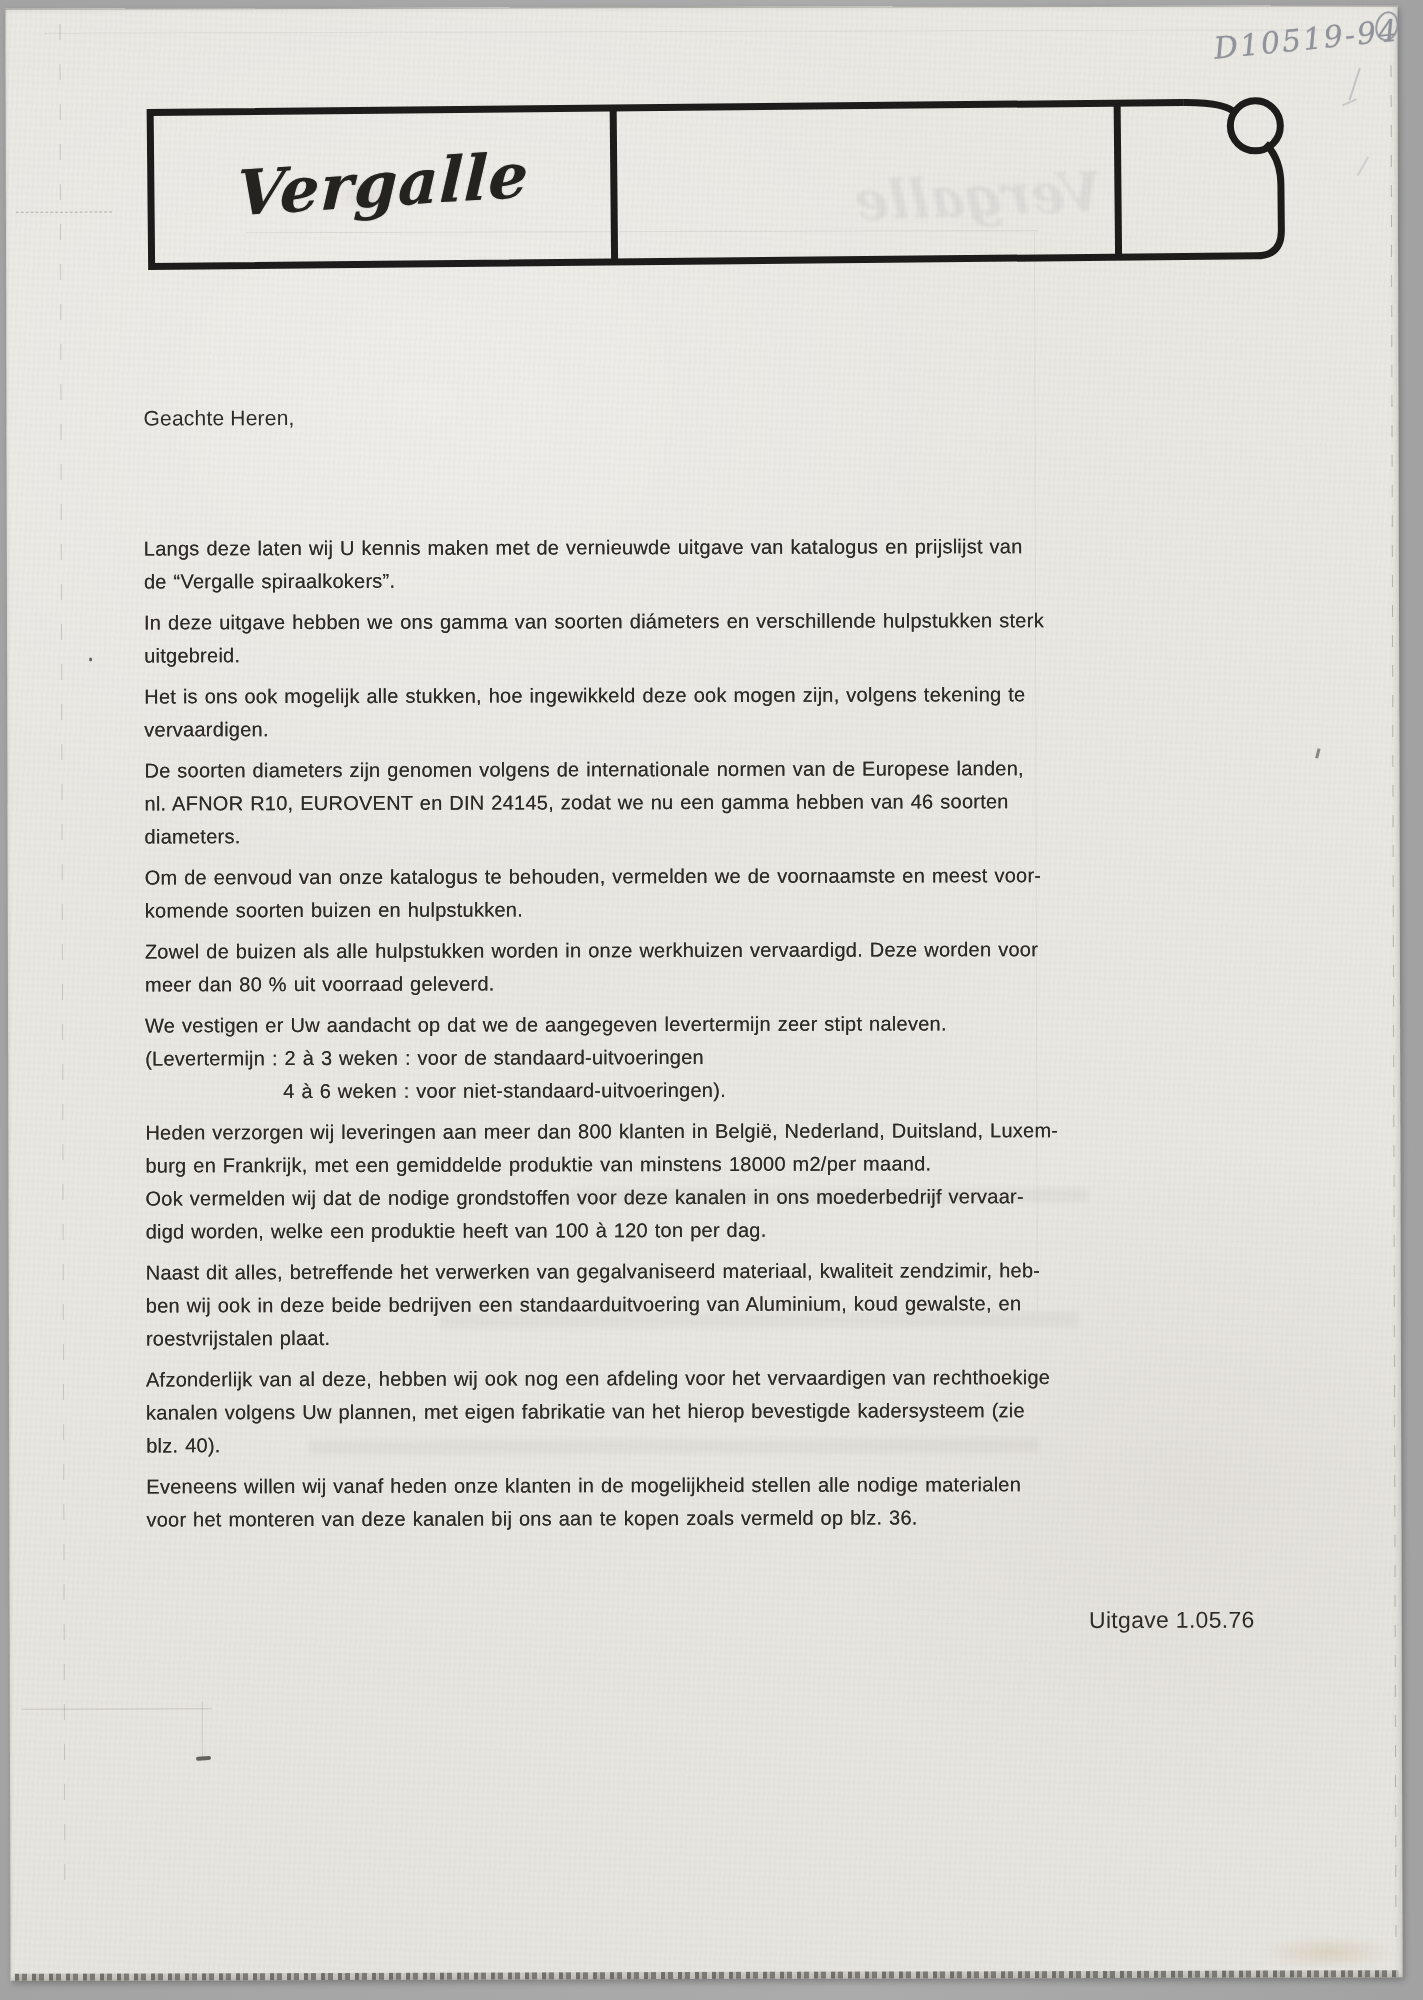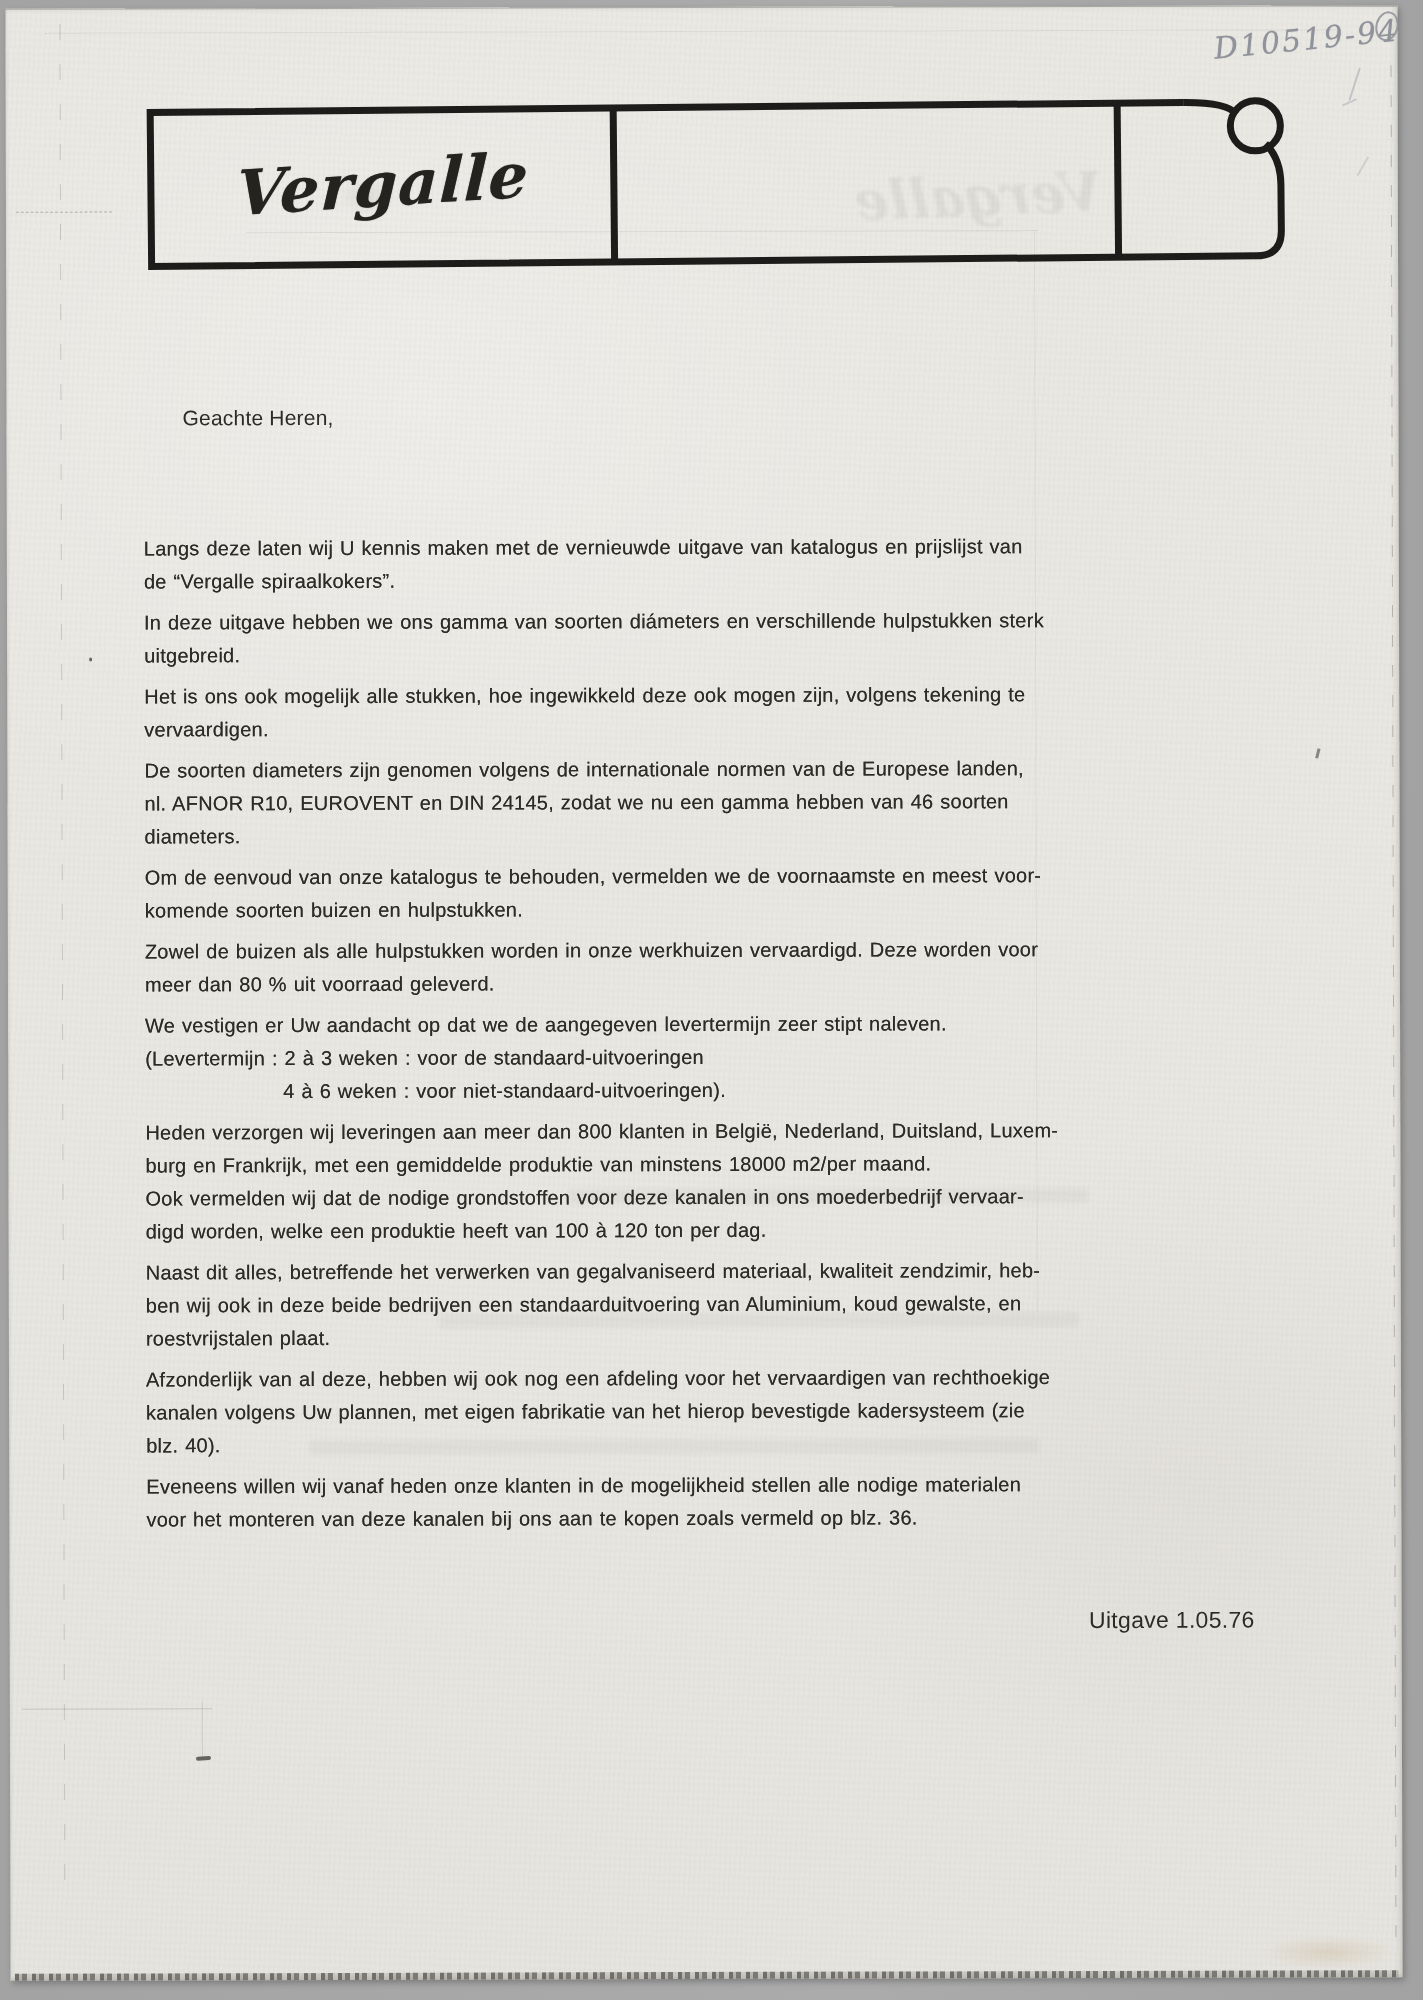--- a/index.html
+++ b/index.html
@@ -26,21 +26,21 @@
      transform:scaleX(-1) rotate(2deg);filter:blur(1.5px);}
   
   .pencil-code{position:absolute;left:1208px;top:16px;width:190px;font-family:"DejaVu Serif",serif;font-style:italic;
      font-size:30px;letter-spacing:2px;color:#90939b;transform:rotate(-5.5deg);text-shadow:0 0 1px rgba(140,143,150,.6);}
   .pencil-oval{position:absolute;left:1370px;top:6px;width:19px;height:26px;border:2.5px solid #8e9198;border-radius:50%;
      transform:rotate(14deg);opacity:.85;}
   .pencil-scratch1{position:absolute;left:1348px;top:62px;width:2px;height:34px;background:#a3a6ad;opacity:.55;transform:rotate(18deg);border-radius:2px;}
   .pencil-scratch2{position:absolute;left:1336px;top:96px;width:16px;height:2px;background:#a8abb2;opacity:.5;transform:rotate(-24deg);border-radius:2px;}
   .pencil-scratch3{position:absolute;left:1356px;top:150px;width:2px;height:22px;background:#aaadb4;opacity:.4;transform:rotate(30deg);}
   
-  .salutation{position:absolute;left:137px;top:398px;font-size:21px;letter-spacing:.2px;margin-left:39px;}
+  .salutation{position:absolute;left:137px;top:398px;font-size:21px;letter-spacing:.2px;}
   .body-text{position:absolute;left:137px;top:524px;width:930px;font-size:20px;line-height:33px;letter-spacing:.25px;word-spacing:1px;}
   .para{margin:0 0 8px 0;}
   .line{white-space:nowrap;text-shadow:0 0 .4px rgba(45,43,39,.8);}
   .issue{position:absolute;left:137px;top:1601px;width:1108px;text-align:right;font-size:23px;letter-spacing:.3px;}
   
   .crease-v{position:absolute;left:54px;top:15px;width:1px;height:1860px;
      background:repeating-linear-gradient(180deg, rgba(105,103,96,.26) 0 16px, rgba(0,0,0,0) 16px 40px);}
   .dash-line-top{position:absolute;left:10px;top:203px;width:96px;border-top:1px dashed rgba(90,88,82,.38);}
   .dotted-top{position:absolute;left:40px;top:24px;width:1290px;border-top:1px dotted rgba(120,118,112,.22);}
   .ghost-sheet-h{position:absolute;left:240px;top:224px;width:792px;height:1px;background:rgba(0,0,0,.07);}

